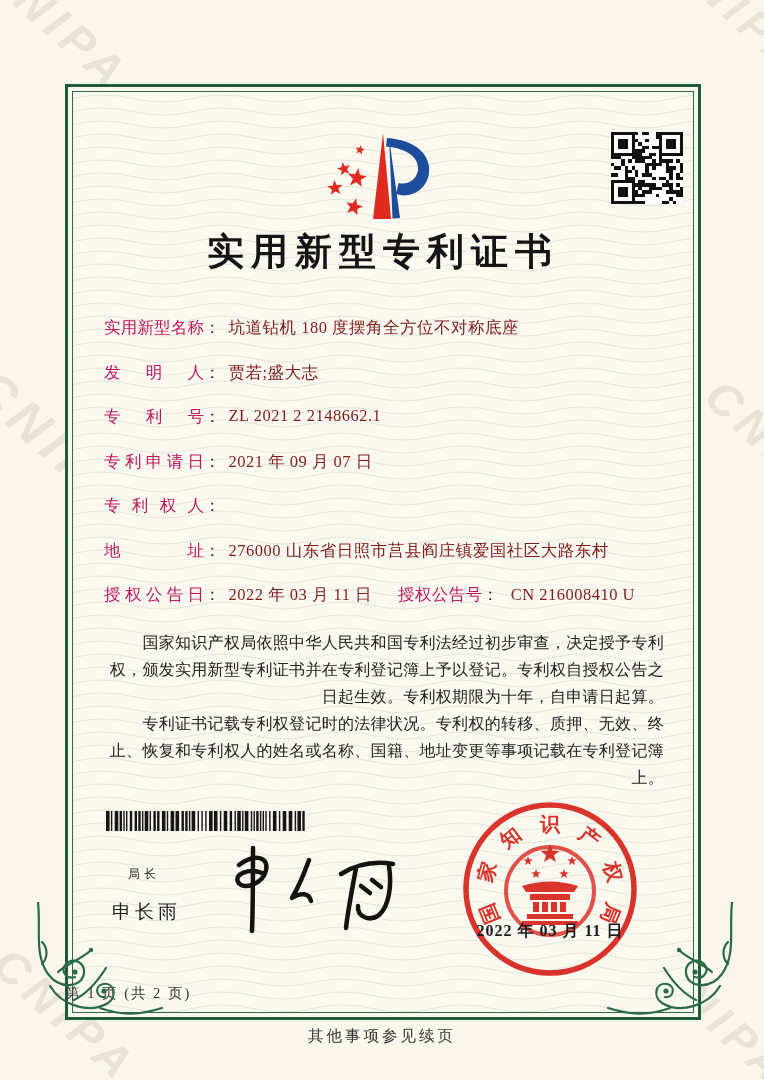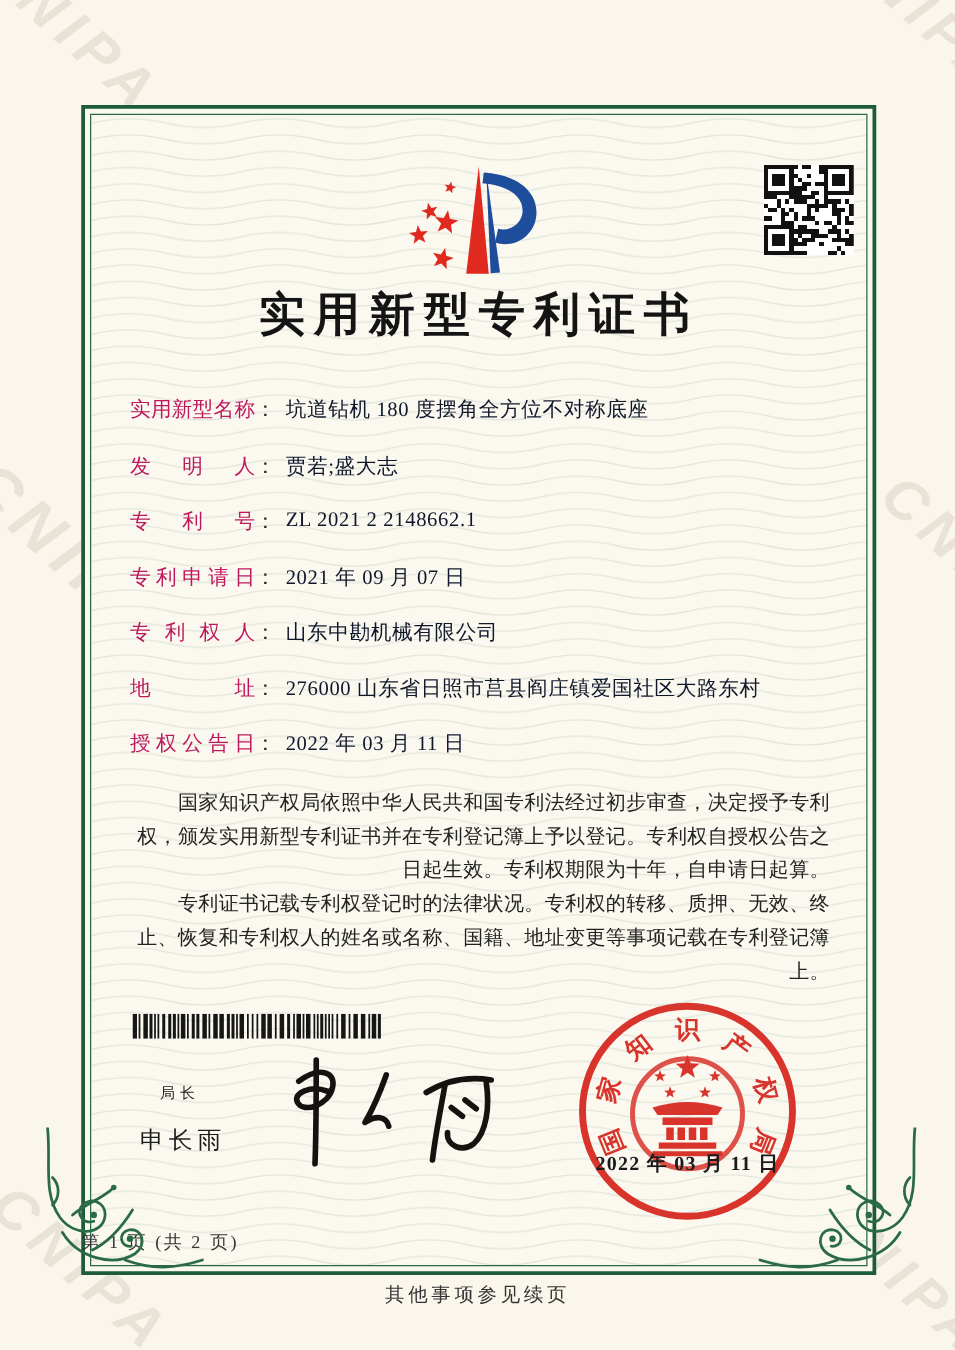--- a/index.html
+++ b/index.html
@@ -30,21 +30,21 @@
   .title{
     position:absolute; left:65px; top:227px; width:636px; text-align:center;
     font-size:37px; font-weight:700; letter-spacing:7px; color:#141414;
   }
   .fields{position:absolute; left:104px; top:317px; width:566px; font-size:16.5px;}
   .frow{display:flex; margin-bottom:22.5px; white-space:nowrap;}
   .flabel{
     display:inline-block; width:100px; text-align:justify; text-align-last:justify; color:#be185d;
   }
   .fcolon{display:inline-block; margin-right:8px; color:#222;}
-  .fvalue{letter-spacing:0.5px; color:#0f172a;}
+  .fvalue{letter-spacing:0.5px; color:#7f1d1d;}
   .pair2{margin-left:26px;}
   .body-text{
     position:absolute; left:104px; top:629px; width:560px;
     font-size:16px; line-height:27px; color:#222; letter-spacing:0.3px;
   }
   .body-text p{margin:0; text-indent:2em;text-align:right;}
   .barcode{position:absolute; left:106px; top:811px;}
   .signer-title{position:absolute; left:128px; top:866px; font-size:12px; letter-spacing:4px;}
   .signer-name{position:absolute; left:112px; top:899px; font-size:19px; letter-spacing:4px;}
   .signature{position:absolute; left:205px; top:838px;}
@@ -355,31 +355,34 @@
       <span class="fvalue">ZL 2021 2 2148662.1</span>
     </div>
     <div class="frow">
       <span class="flabel">专利申请日</span>
         <span class="fcolon">：</span>
       <span class="fvalue">2021 年 09 月 07 日</span>
     </div>
     <div class="frow">
       <span class="flabel">专利权人</span>
         <span class="fcolon">：</span>
-      <span class="fvalue">山东中勘机械有限公司</span>
     </div>
     <div class="frow">
       <span class="flabel">地址</span>
         <span class="fcolon">：</span>
       <span class="fvalue">276000 山东省日照市莒县阎庄镇爱国社区大路东村</span>
     </div>
     <div class="frow">
       <span class="flabel">授权公告日</span>
         <span class="fcolon">：</span>
       <span class="fvalue">2022 年 03 月 11 日</span>
+      <span class="pair2">
+        <span class="flabel" style="width:84px;">授权公告号</span><span class="fcolon">：</span>
+        <span class="fvalue">CN 216008410 U</span>
+      </span>
     </div>
   </div>
 
   <div class="body-text">
     <p>国家知识产权局依照中华人民共和国专利法经过初步审查，决定授予专利权，颁发实用新型专利证书并在专利登记簿上予以登记。专利权自授权公告之日起生效。专利权期限为十年，自申请日起算。</p>
     <p>专利证书记载专利权登记时的法律状况。专利权的转移、质押、无效、终止、恢复和专利权人的姓名或名称、国籍、地址变更等事项记载在专利登记簿上。</p>
   </div>
 
   <svg class="barcode" width="201" height="20" viewBox="0 0 201 20">
     <g id="bc-bars" fill="#161616">

